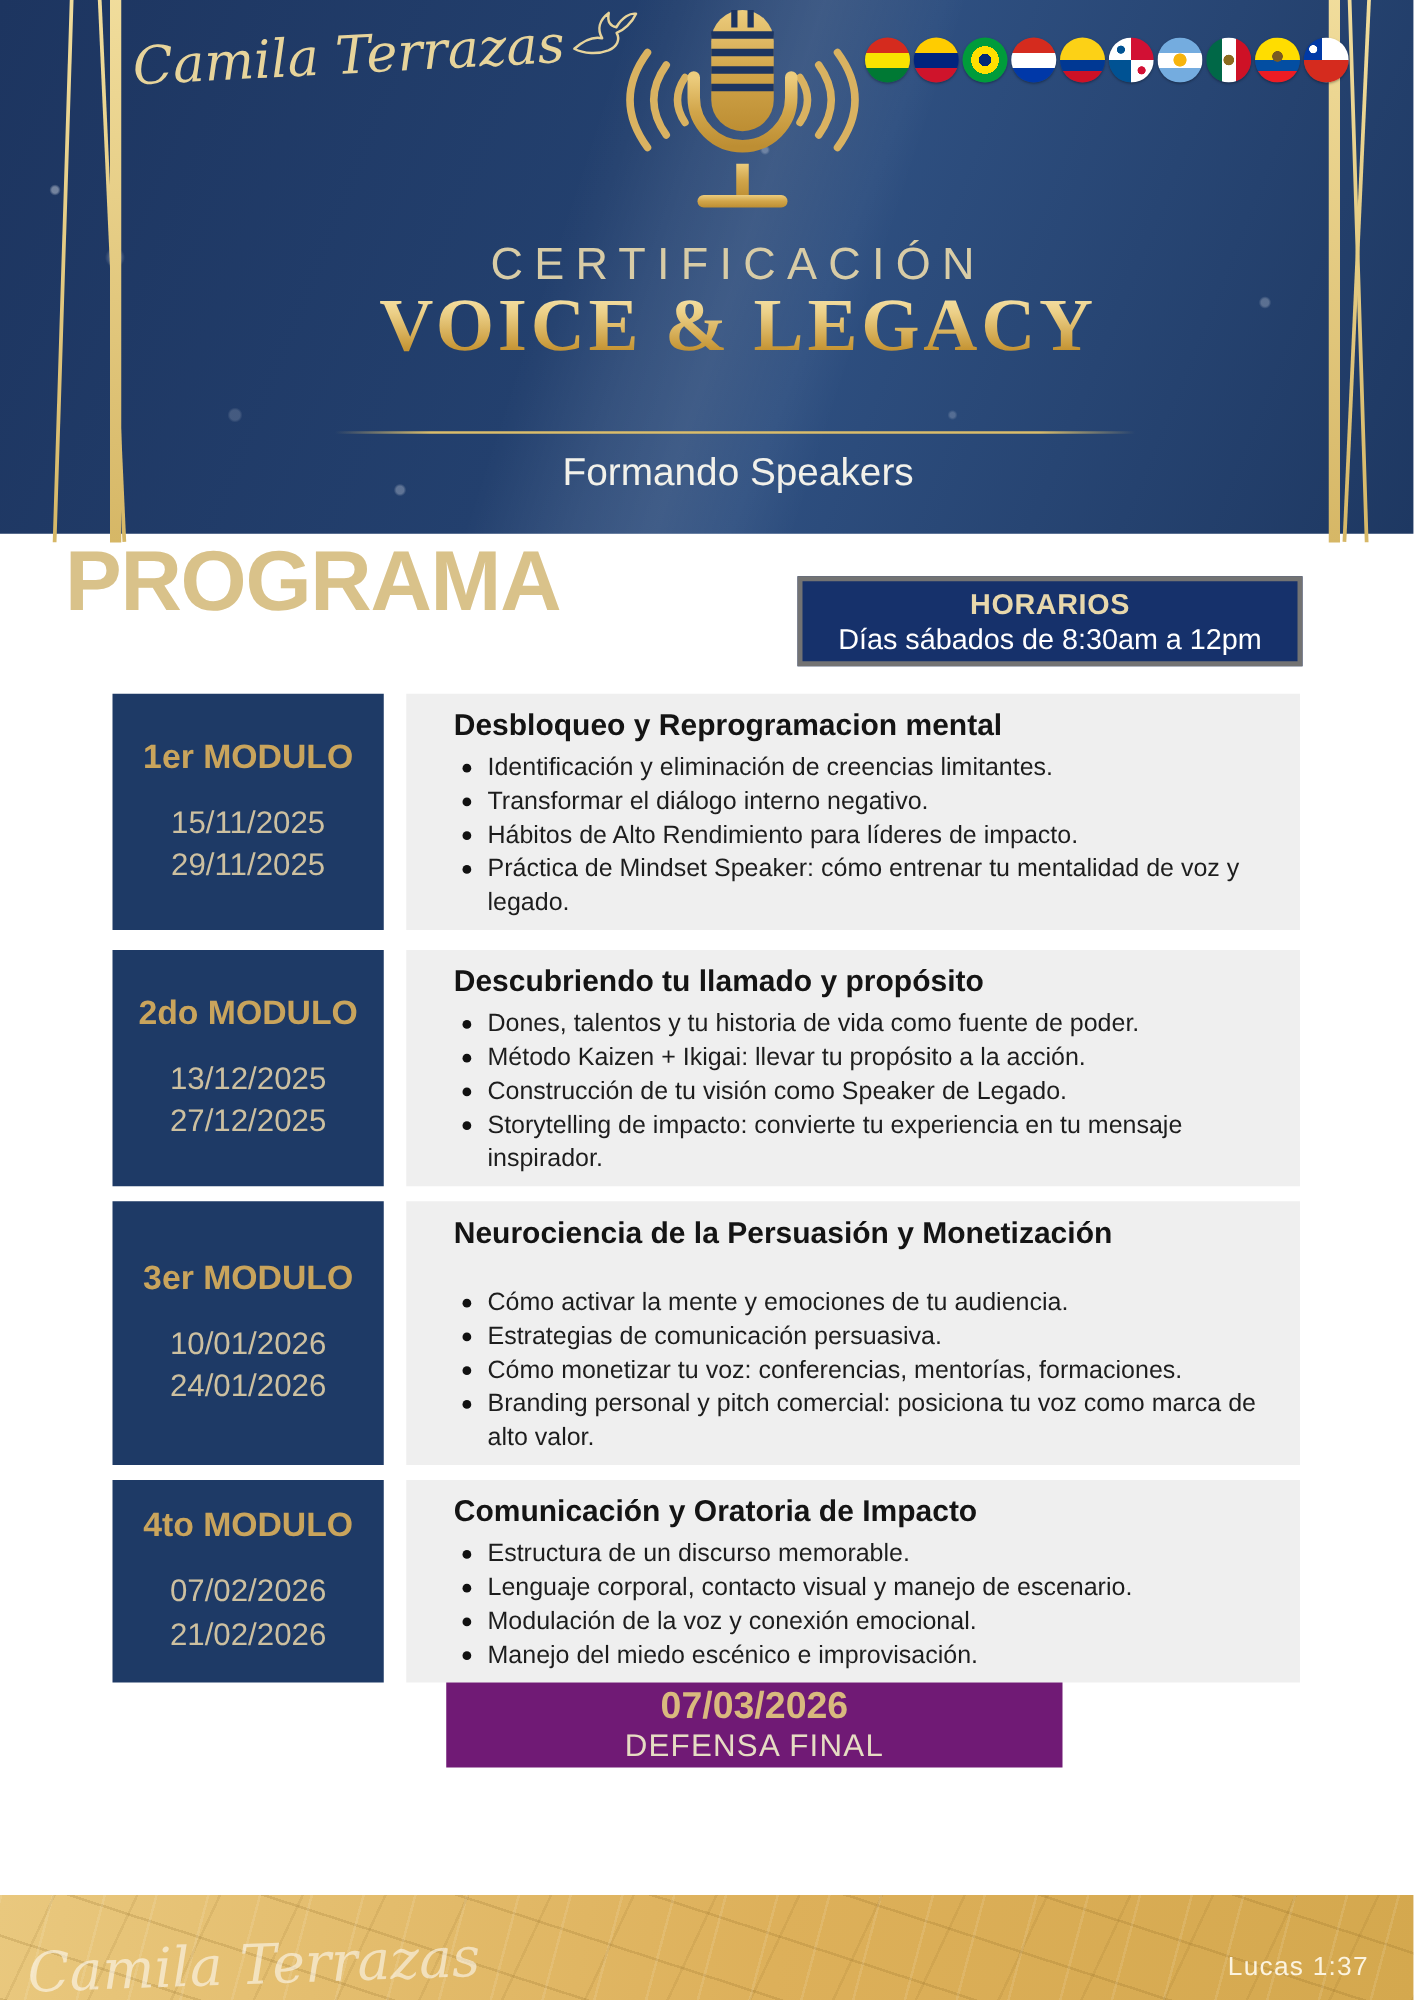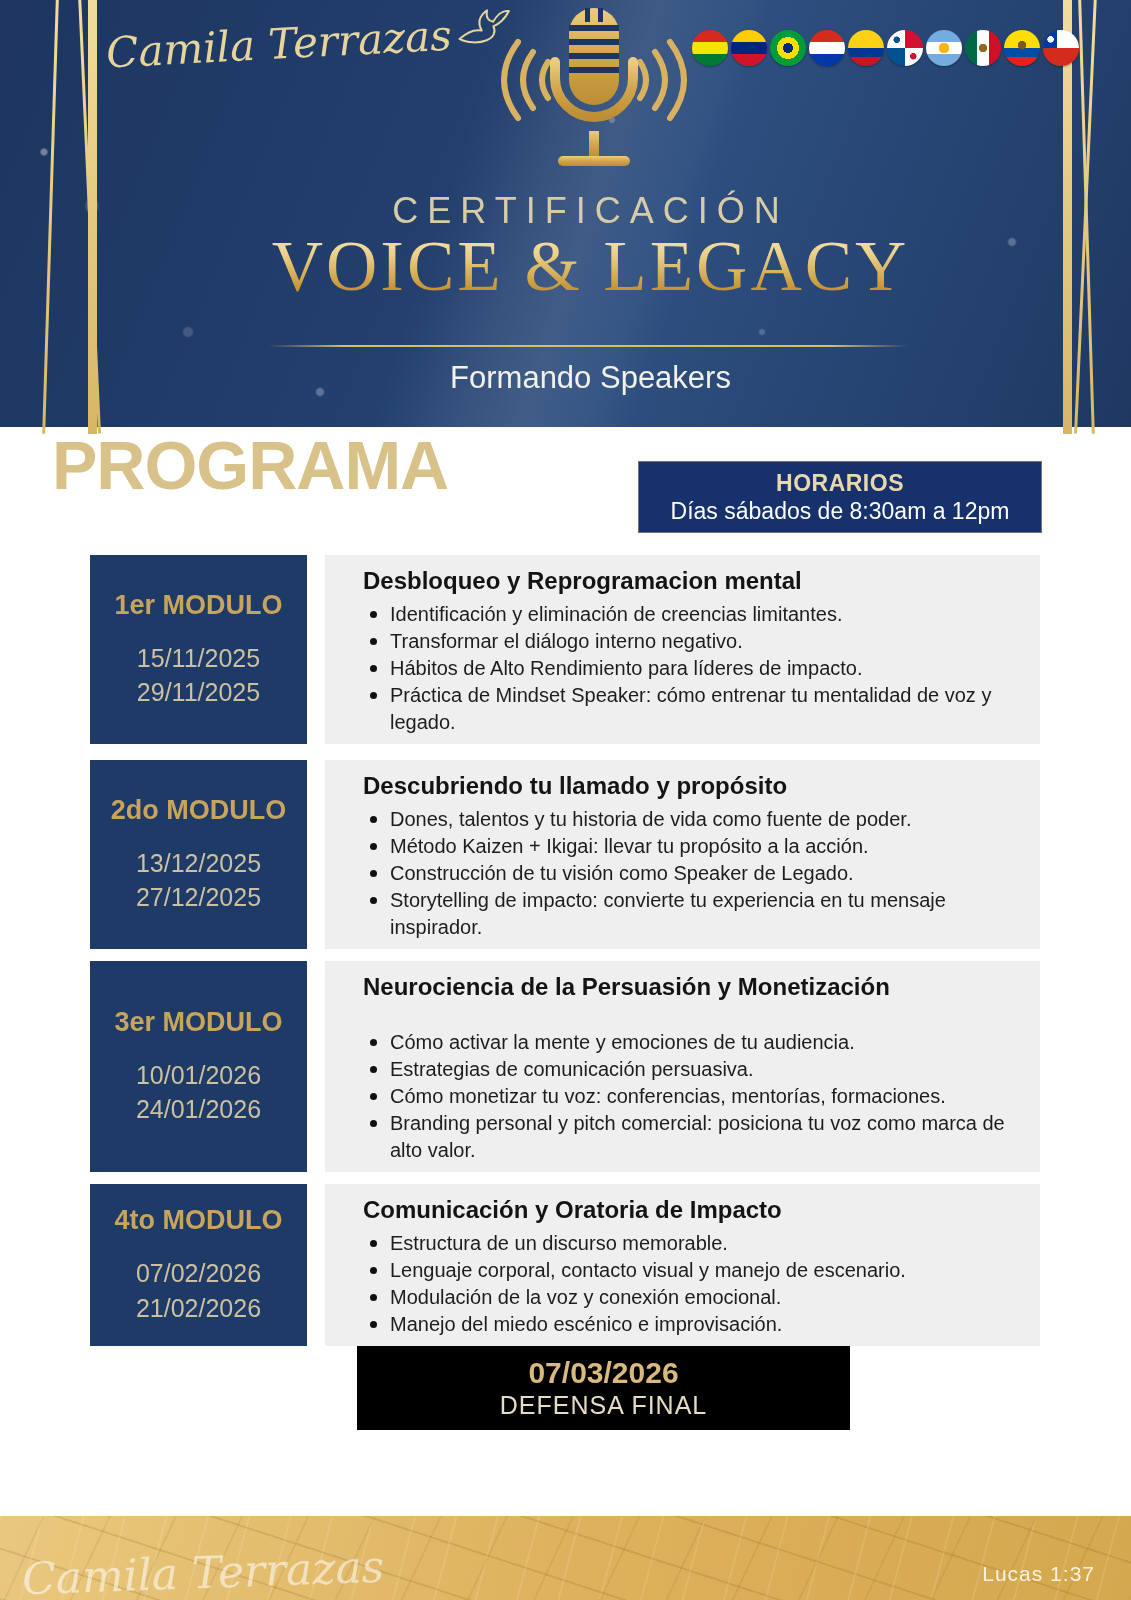--- a/index.html
+++ b/index.html
@@ -52,34 +52,34 @@
       radial-gradient(circle at 50% 42%,#7a5a22 0 4px,transparent 4.5px),
       linear-gradient(180deg,#ffdd00 0 50%,#034ea2 50% 75%,#ed1c24 75%);}
   .flag-chile{background:
       radial-gradient(circle at 21% 26%,#ffffff 0 3px,transparent 3.5px),
       linear-gradient(180deg,rgba(0,0,0,0) 0 50%,#d52b1e 50%),
       linear-gradient(90deg,#0039a6 0 40%,#ffffff 40%);}
 
   .eyebrow{position:absolute;left:50px;right:0;top:190px;text-align:center;
       color:#d8cca6;font-size:36px;font-weight:400;letter-spacing:9px;}
   .hero-title{position:absolute;left:50px;right:0;top:226px;text-align:center;margin:0;
-      font-family:"Liberation Serif",serif;font-weight:400;font-size:71px;letter-spacing:3px;
+      font-family:"Liberation Serif",serif;font-weight:700;font-size:60px;letter-spacing:3px;
       background:linear-gradient(180deg,#f8eab8 5%,#ecd088 35%,#c59433 78%,#e8c univ 100%);
       background:linear-gradient(180deg,#f8eab8 5%,#ecd088 35%,#c59433 78%,#e8c575 100%);
       -webkit-background-clip:text;background-clip:text;color:transparent;}
   .hero-divider{position:absolute;left:268px;top:345px;width:640px;height:2px;
       background:linear-gradient(90deg,transparent,#d9bc6b 12%,#d9bc6b 88%,transparent);}
   .hero-subtitle{position:absolute;left:50px;right:0;top:360px;text-align:center;
       color:#f2f1ea;font-size:31px;font-weight:500;}
 
   
   .program-title{position:absolute;left:52px;top:426px;margin:0;
       font-size:68px;font-weight:800;color:#d9c28a;letter-spacing:-1px;}
   .schedule-box{position:absolute;left:638px;top:461px;width:404px;height:72px;
-      background:#16316b;border:1px solid #737373;box-sizing:border-box;
+      background:#16316b;border:4px solid #737373;box-sizing:border-box;
       display:flex;flex-direction:column;justify-content:center;text-align:center;gap:1px;}
   .schedule-label{color:#e8d8ac;font-weight:700;font-size:23px;letter-spacing:.5px;}
   .schedule-text{color:#ffffff;font-size:23px;text-align:center;}
 
   .modules{position:absolute;left:90px;top:555px;width:950px;}
   .module-row{display:flex;gap:18px;margin-bottom:16px;}
   .module-row:nth-child(2),.module-row:nth-child(3){margin-bottom:12px;}
   .module-row:nth-child(1){min-height:186px;}
   .module-row:nth-child(2){min-height:168px;}
   .module-row:nth-child(3){min-height:186px;}
@@ -89,21 +89,21 @@
   .module-label{color:#c9a45c;font-size:27px;font-weight:700;margin-bottom:20px;}
   .module-date{color:#cdc0a0;font-size:25px;line-height:1.38;}
   .module-content{flex:1;background:#efefef;padding:12px 22px 8px 38px;box-sizing:border-box;}
   .module-content h3{margin:0 0 6px;font-size:24px;font-weight:700;color:#141414;}
   .module-row:nth-child(3) h3{margin-bottom:28px;}
   .module-content ul{margin:0;padding:0;list-style:none;}
   .module-content li{position:relative;font-size:20px;color:#1d1d1d;line-height:27px;padding-left:27px;}
   .module-content li::before{content:"";position:absolute;left:7px;top:10px;width:7px;height:7px;
       border-radius:50%;background:#111;}
 
-  .final-box{position:absolute;left:357px;top:1346px;width:493px;height:84px;background:#000000;
+  .final-box{position:absolute;left:357px;top:1346px;width:493px;height:68px;background:#701a75;
       display:flex;flex-direction:column;align-items:center;justify-content:center;gap:1px;}
   .final-date{color:#d9b97e;font-size:30px;font-weight:700;}
   .final-label{color:#e6dcc3;font-size:25px;letter-spacing:1px;}
 
   
   .footer{position:absolute;left:0;top:1516px;width:1131px;height:84px;
       background-image:
         repeating-linear-gradient(105deg,rgba(255,255,255,.10) 0 2px,transparent 2px 40px),
         repeating-linear-gradient(18deg,rgba(120,85,20,.16) 0 2px,transparent 2px 48px),
         repeating-linear-gradient(-65deg,rgba(120,85,20,.10) 0 2px,transparent 2px 60px),

